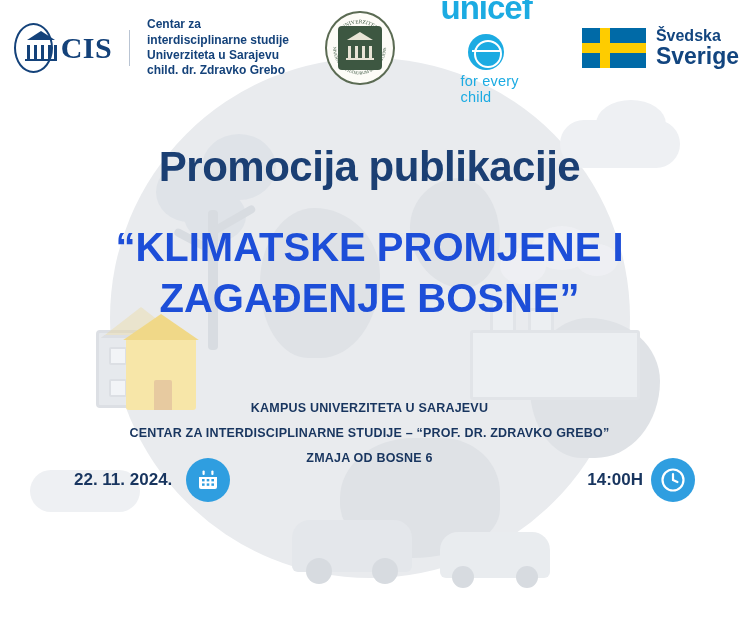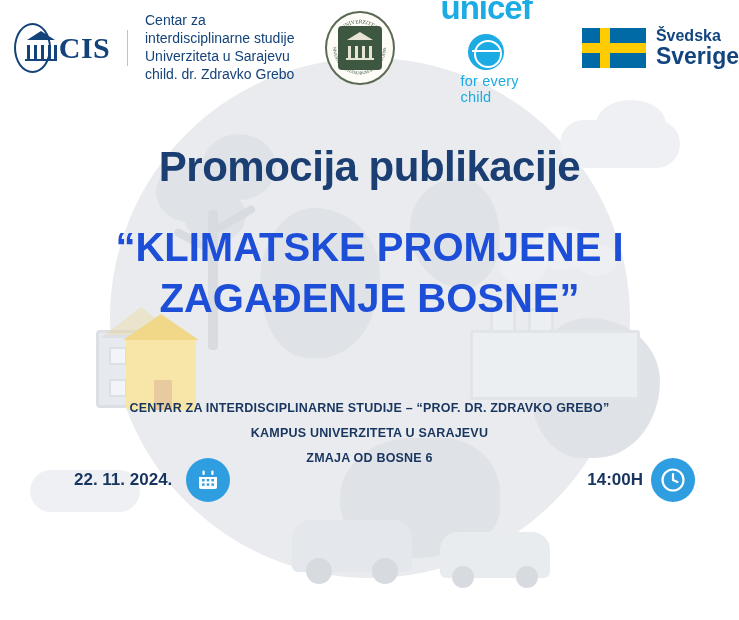--- a/index.html
+++ b/index.html
@@ -229,24 +229,24 @@
   }
   .cis-word {
     font-family: "Liberation Serif", serif;
     font-size: 30px;
     font-weight: bold;
     color: #14427a;
     letter-spacing: .5px;
     line-height: 1;
   }
   .cis-sub {
-    font-size: 14px;
+    font-size: 12px;
     color: #14427a;
     line-height: 1.28;
-    font-weight: normal;
+    font-weight: bold;
     max-width: 160px;
   }
   .cis-divider {
     width: 1px;
     height: 36px;
     background: #b9c4d3;
     margin: 0 9px;
   }
 
   .logo-unsa {
@@ -541,22 +541,22 @@
   </div>
 
   <div class="content">
     <div class="title1">Promocija publikacije</div>
     <div class="title2">
       <div>“KLIMATSKE PROMJENE I</div>
       <div>ZAGAĐENJE BOSNE”</div>
     </div>
 
     <div class="venue">
+      <div>KAMPUS UNIVERZITETA U SARAJEVU</div>
       <div>CENTAR ZA INTERDISCIPLINARNE STUDIJE – “PROF. DR. ZDRAVKO GREBO”</div>
-      <div>KAMPUS UNIVERZITETA U SARAJEVU</div>
       <div>ZMAJA OD BOSNE 6</div>
     </div>
 
     <div class="date">22. 11. 2024.</div>
     <div class="cal-icon">
       <svg width="24" height="24" viewBox="0 0 24 24">
         <rect x="3" y="5" width="18" height="16" rx="2" fill="#ffffff"></rect>
         <rect x="3" y="5" width="18" height="4" fill="#2f9ee0"></rect>
         <rect x="6.5" y="2.5" width="2.2" height="4.5" rx="1" fill="#ffffff"></rect>
         <rect x="15.3" y="2.5" width="2.2" height="4.5" rx="1" fill="#ffffff"></rect>

